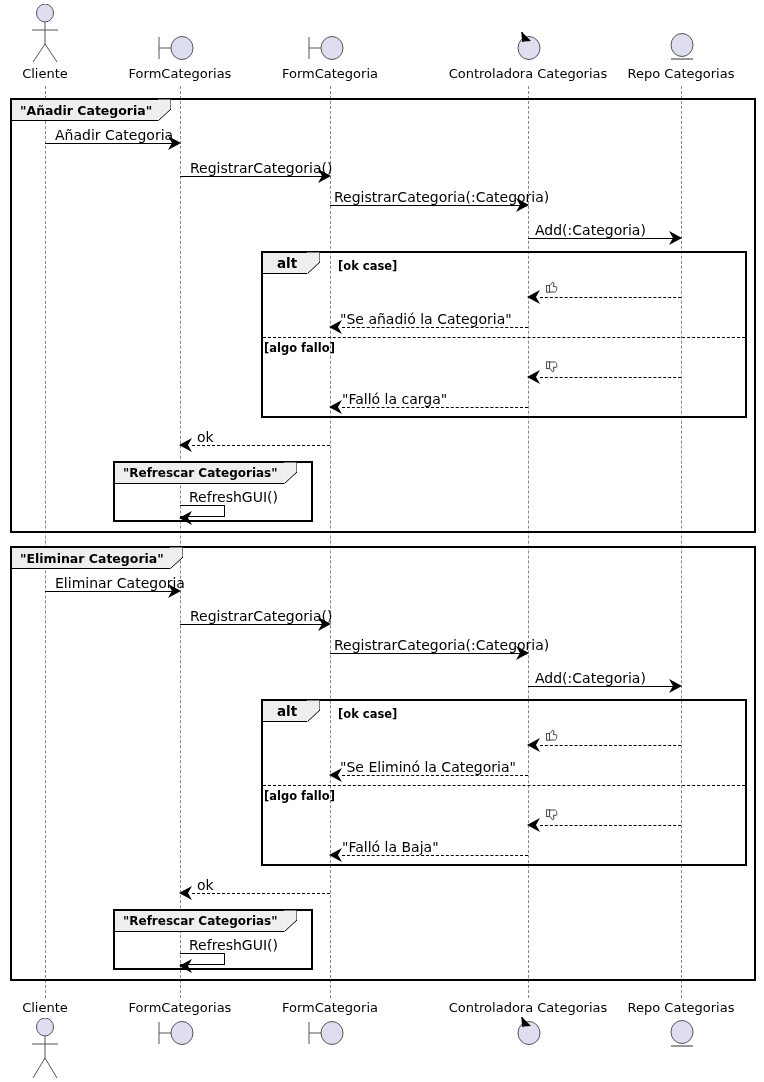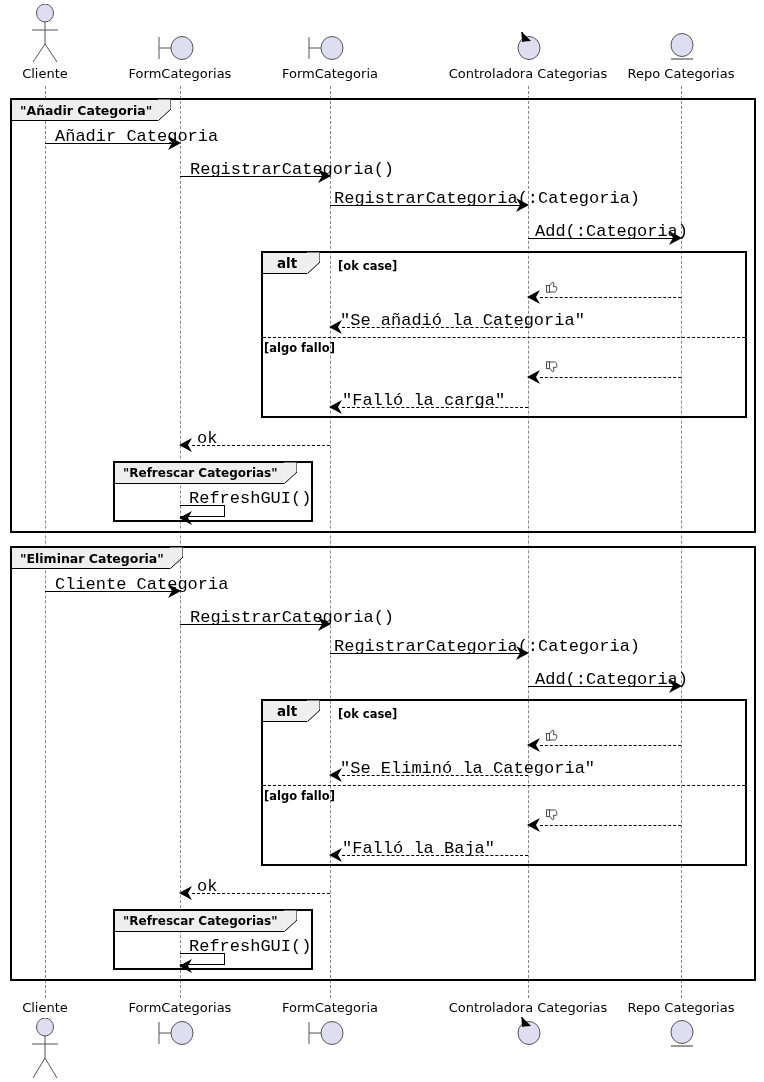--- a/index.html
+++ b/index.html
@@ -47,21 +47,21 @@
     position:absolute;font-weight:bold;font-size:11.5px;color:#000;white-space:nowrap;
   }
 
   
   .alt-divider{
     position:absolute;height:0;border-top:1px dashed #000;
   }
 
   
   .msg-label{
-    position:absolute;font-size:17px;color:#000;white-space:nowrap;line-height:1;font-family:Liberation Mono, monospace;
+    position:absolute;font-size:14px;color:#000;white-space:nowrap;line-height:1;
   }
   .msg-line{
     position:absolute;height:0;
   }
   .msg-line.solid{border-top:1.4px solid #000;}
   .msg-line.dashed{border-top:1.4px dashed #000;}
   .arrow-head{position:absolute;}
   .arrow-head svg{display:block;}
 
   
@@ -251,21 +251,21 @@
     </div>
 
   <div class="frame" style="left:10px;top:546px;width:746px;height:435px;"></div>
   <div class="frame-label-wrap" style="left:11px;top:547px;">
     <span class="tab">"Eliminar Categoria"</span><span class="tab-notch"><svg width="13" height="22" viewBox="0 0 13 22">
           <path d="M0 0 L13 0 L13 10 L0.5 21.5 Z" fill="#eeeeee" stroke="none"></path>
           <path d="M0 0 L13 0 L13 10 L0.5 21.5" fill="none" stroke="#000" stroke-width="1"></path>
         </svg></span>
   </div>
 
-  <div class="msg-label" style="left:55px;top:576px;">Cliente Categoria</div>
+  <div class="msg-label" style="left:55px;top:576px;">Eliminar Categoria</div>
   <div class="msg-line solid" style="left:45px;top:591px;width:128px;"></div>
   <div class="arrow-head" style="left:168px;top:584px;">
       <svg width="14" height="14" viewBox="0 0 14 14">
         <path d="M0 0 L13 7 L0 14 L4 7 Z" fill="#000"></path>
       </svg>
     </div>
 
   <div class="msg-label" style="left:190px;top:609px;">RegistrarCategoria()</div>
   <div class="msg-line solid" style="left:180px;top:624px;width:143px;"></div>
   <div class="arrow-head" style="left:318px;top:617px;">

